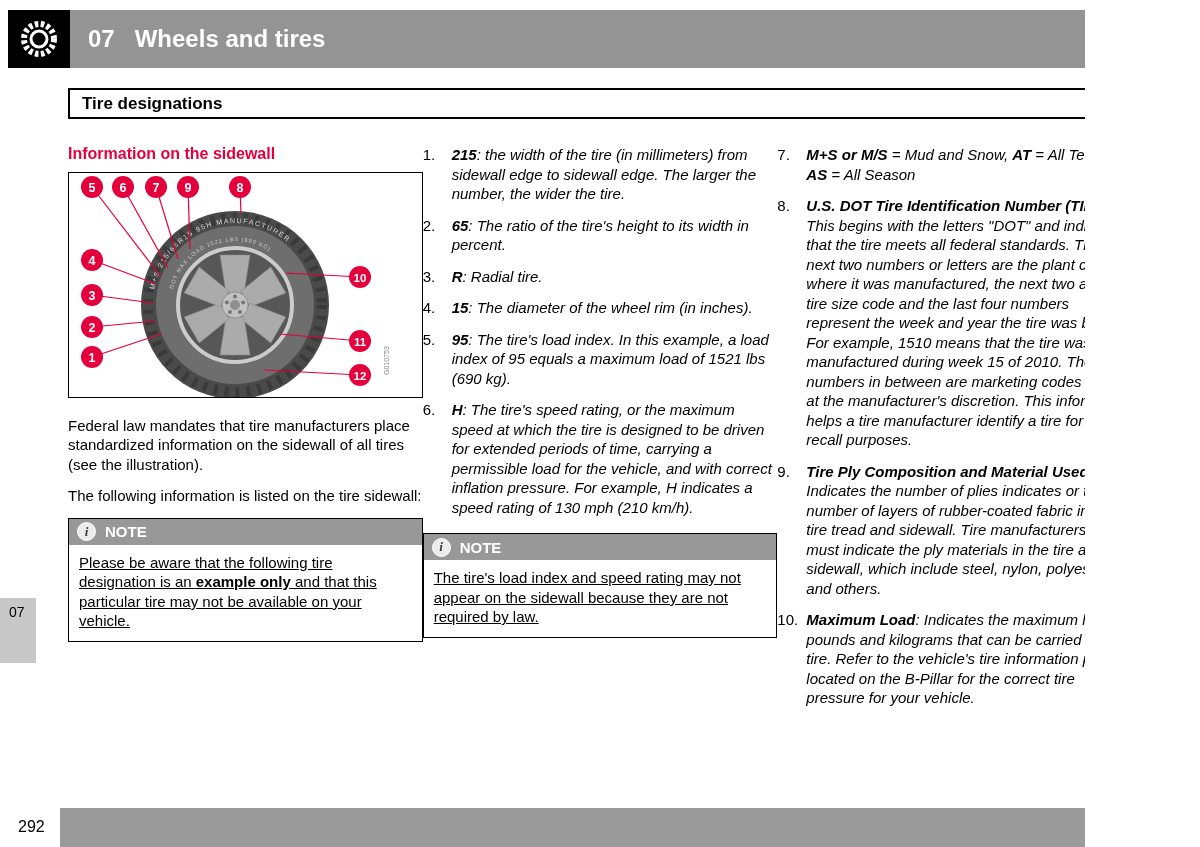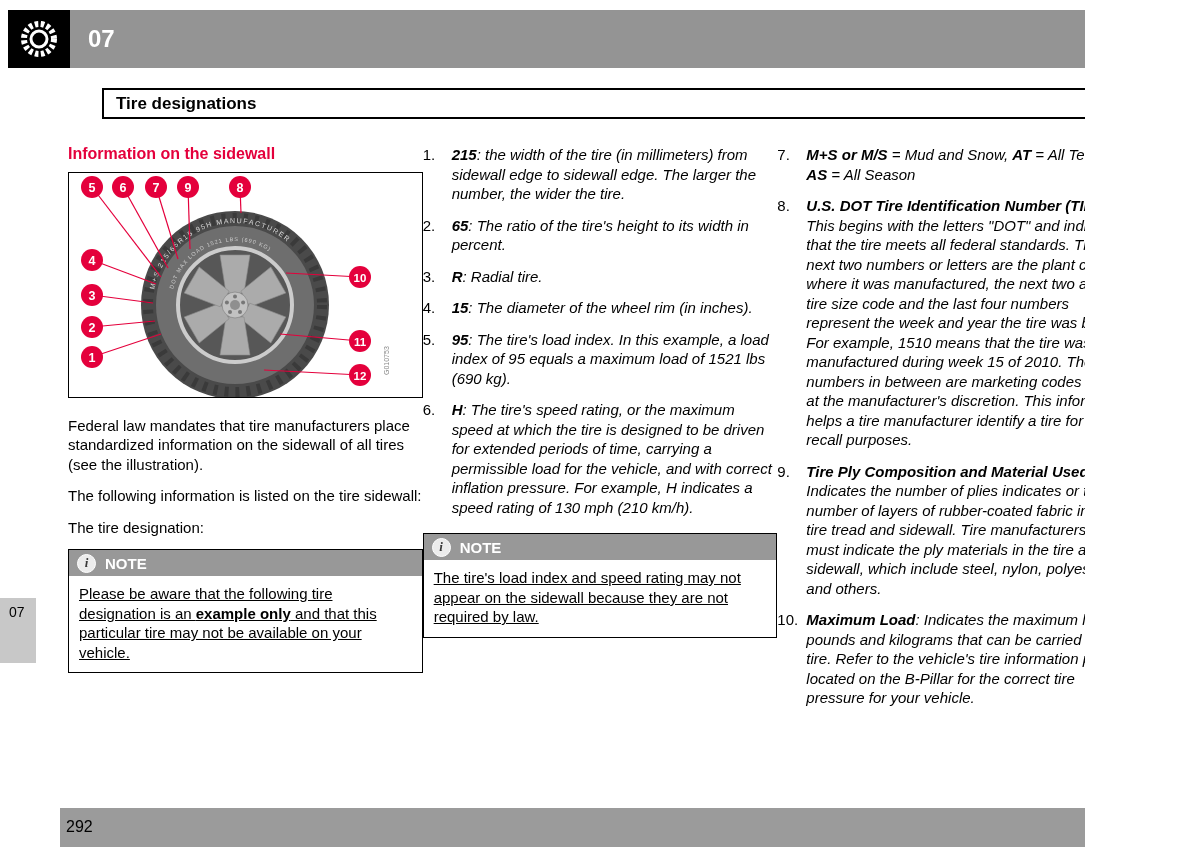--- a/index.html
+++ b/index.html
@@ -10,21 +10,21 @@
   
   .topbar { position:absolute; top:10px; left:8px; right:0; height:58px; display:flex; }
   .glyph-box { width:62px; height:58px; background:#000; display:flex; align-items:center; justify-content:center; }
   .topband { flex:1; background:#949494; display:flex; align-items:center; padding-left:18px; }
   .topband .chapter { color:#fff; font-size:24px; font-weight:bold; margin-right:20px; }
   .topband .title   { color:#fff; font-size:24px; font-weight:bold; }
 
   
   .section-box { position:absolute; top:88px; left:68px; width:1064px; height:31px;
                  border:2px solid #000; display:flex; align-items:center; padding-left:12px;
-                 font-size:17px; font-weight:bold; background:#fff;margin-left:34px; }
+                 font-size:17px; font-weight:bold; background:#fff; }
 
   
   .columns { position:absolute; top:145px; left:68px; width:1064px;
              display:grid; grid-template-columns:1fr 1fr 1fr; }
   h2.red { color:#e4003c; font-size:16px; font-weight:bold; margin-bottom:9px; line-height:1.1; }
 
   .figure { width:100%; height:226px; border:1px solid #000; background:#fff;
             margin-bottom:18px; position:relative; overflow:hidden; }
   .figure svg { display:block; }
 
@@ -41,36 +41,37 @@
                padding:3px 8px; font-size:15px; font-weight:bold; min-height:26px; }
   .info-icon { width:19px; height:19px; border-radius:50%; background:#ececec; color:#3a3a3a;
                border:1px solid #fff; display:inline-flex; align-items:center; justify-content:center;
                font-family:"Liberation Serif", serif; font-style:italic; font-weight:bold; font-size:13px; }
   .note-body { padding:8px 10px 10px 10px; font-size:15px; line-height:1.3;text-decoration:underline; }
 
   
   .side-tab { position:absolute; left:0; top:598px; width:36px; height:65px; background:#c8c8c8;
               font-size:14px; padding:6px 0 0 9px; }
   .footer-band { position:absolute; left:60px; right:0; bottom:0; height:39px; background:#9b9b9b; }
-  .page-num { position:absolute; left:18px; bottom:11px; font-size:16px;margin-left:48px; }
+  .page-num { position:absolute; left:18px; bottom:11px; font-size:16px; }
 </style>
 </head>
 <body>
 
 <div class="page">
 
   <div class="topbar">
     <div class="glyph-box">
       <svg width="44" height="44" viewBox="0 0 44 44">
         <circle cx="22" cy="22" r="15" fill="none" stroke="#fff" stroke-width="6" stroke-dasharray="3.5 2.5"></circle>
         <circle cx="22" cy="22" r="8" fill="none" stroke="#fff" stroke-width="3"></circle>
       </svg>
     </div>
     <div class="topband">
       <span class="chapter">07</span>
+      <span class="title">Wheels and tires</span>
     </div>
   </div>
 
   <div class="section-box">
     <span>Tire designations</span>
   </div>
 
   <div class="columns">
 
     <div class="col">
@@ -177,21 +178,20 @@
                 <text x="291" y="206.5" text-anchor="middle" font-size="11.5" font-weight="bold" fill="#fff">12</text>
               </g>
           </g>
 
           <text x="320" y="202" font-size="7" fill="#888" transform="rotate(-90 320 202)">G010753</text>
         </svg>
       </div>
 
       <p class="body">Federal law mandates that tire manufacturers place standardized information on the sidewall of all tires (see the illustration).</p>
       <p class="body">The following information is listed on the tire sidewall:</p>
-      <p class="body">The tire designation:</p>
 
       <div class="note">
         <div class="note-head">
           <span class="info-icon">i</span>
           <span>NOTE</span>
         </div>
         <div class="note-body">Please be aware that the following tire designation is an <b>example only</b> and that this particular tire may not be available on your vehicle.</div>
       </div>
     </div>
 

